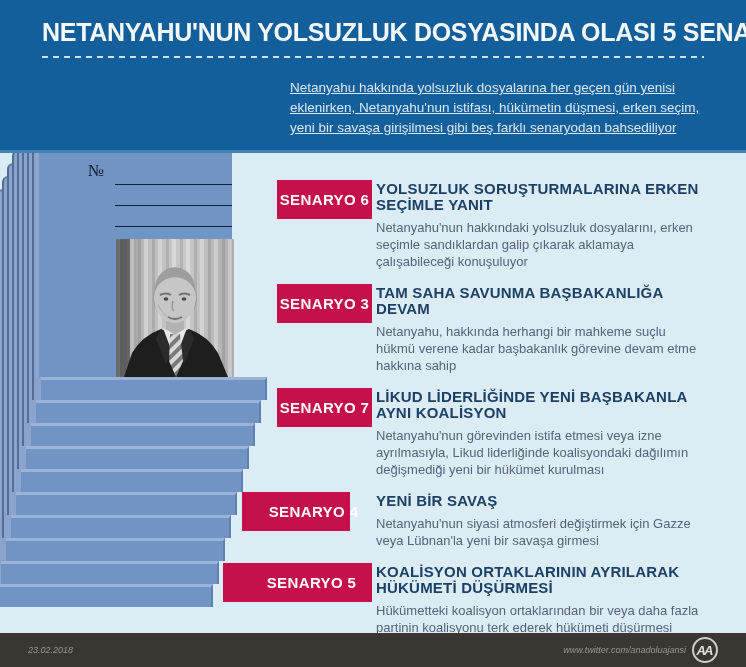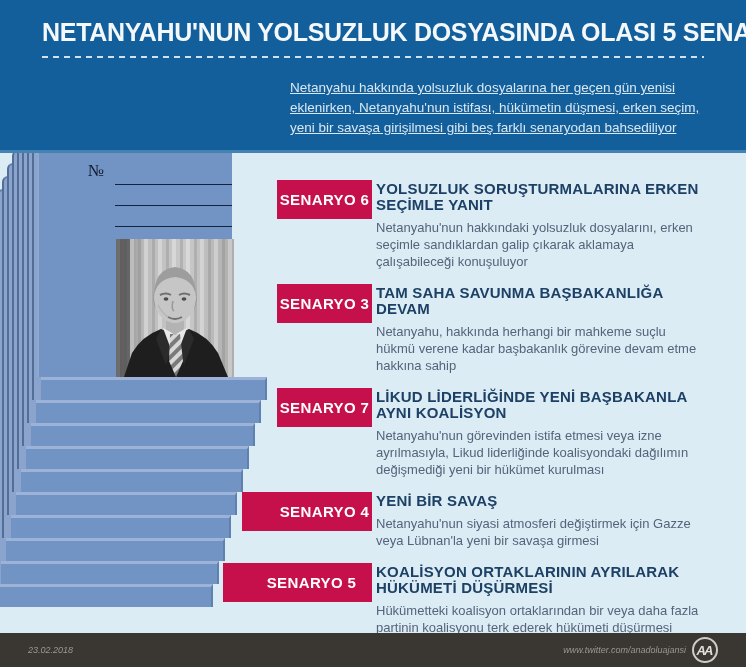--- a/index.html
+++ b/index.html
@@ -29,21 +29,21 @@
   .no-sym{position:absolute;left:49px;top:74px;font-family:"Liberation Serif",serif;font-size:17px;color:#121a2b;}
   .f-line{position:absolute;left:76px;width:117px;height:0;border-bottom:1.5px solid #15223c;}
   .fl1{top:97px}.fl2{top:118px}.fl3{top:139px}
   .photo{position:absolute;left:77px;top:152px;width:118px;height:138px;display:block;}
 
   
   .scenarios{position:absolute;left:277px;top:181px;width:429px;}
   .scenario-row{position:relative;padding-left:99px;margin-bottom:15px;min-height:42px;}
   .badge{position:absolute;top:-1px;height:39px;width:95px;background:var(--badge_red);color:#fff;font-weight:bold;font-size:15px;letter-spacing:.4px;display:flex;align-items:center;justify-content:center;white-space:nowrap;}
   .b0,.b1,.b2{left:0;}
-  .b3{left:-35px;padding-left:35px;width:130px;}
+  .b3{left:-35px;padding-left:35px;width:108px;}
   .b4{left:-54px;padding-left:28px;width:149px;}
   .s-title{color:var(--heading_navy);font-weight:bold;font-size:15px;line-height:16px;letter-spacing:.2px;margin-bottom:6px;}
   .s-body{color:var(--body_text);font-size:13px;line-height:17px;}
 
   
   .footer{position:absolute;left:0;bottom:0;width:746px;height:34px;background:var(--footer_bg);display:flex;align-items:center;padding:0 28px 0 28px;}
   .f-date{font-size:9px;font-style:italic;color:var(--footer_text);}
   .f-url{margin-left:auto;font-size:9px;font-style:italic;color:var(--footer_text);margin-right:6px;}
   .aa-logo{width:26px;height:26px;border:2px solid #cfccc6;border-radius:50%;display:flex;align-items:center;justify-content:center;}
   .aa-logo span{color:#e2dfd9;font-weight:bold;font-size:13px;font-style:italic;letter-spacing:-2px;transform:translateX(-1px);}

